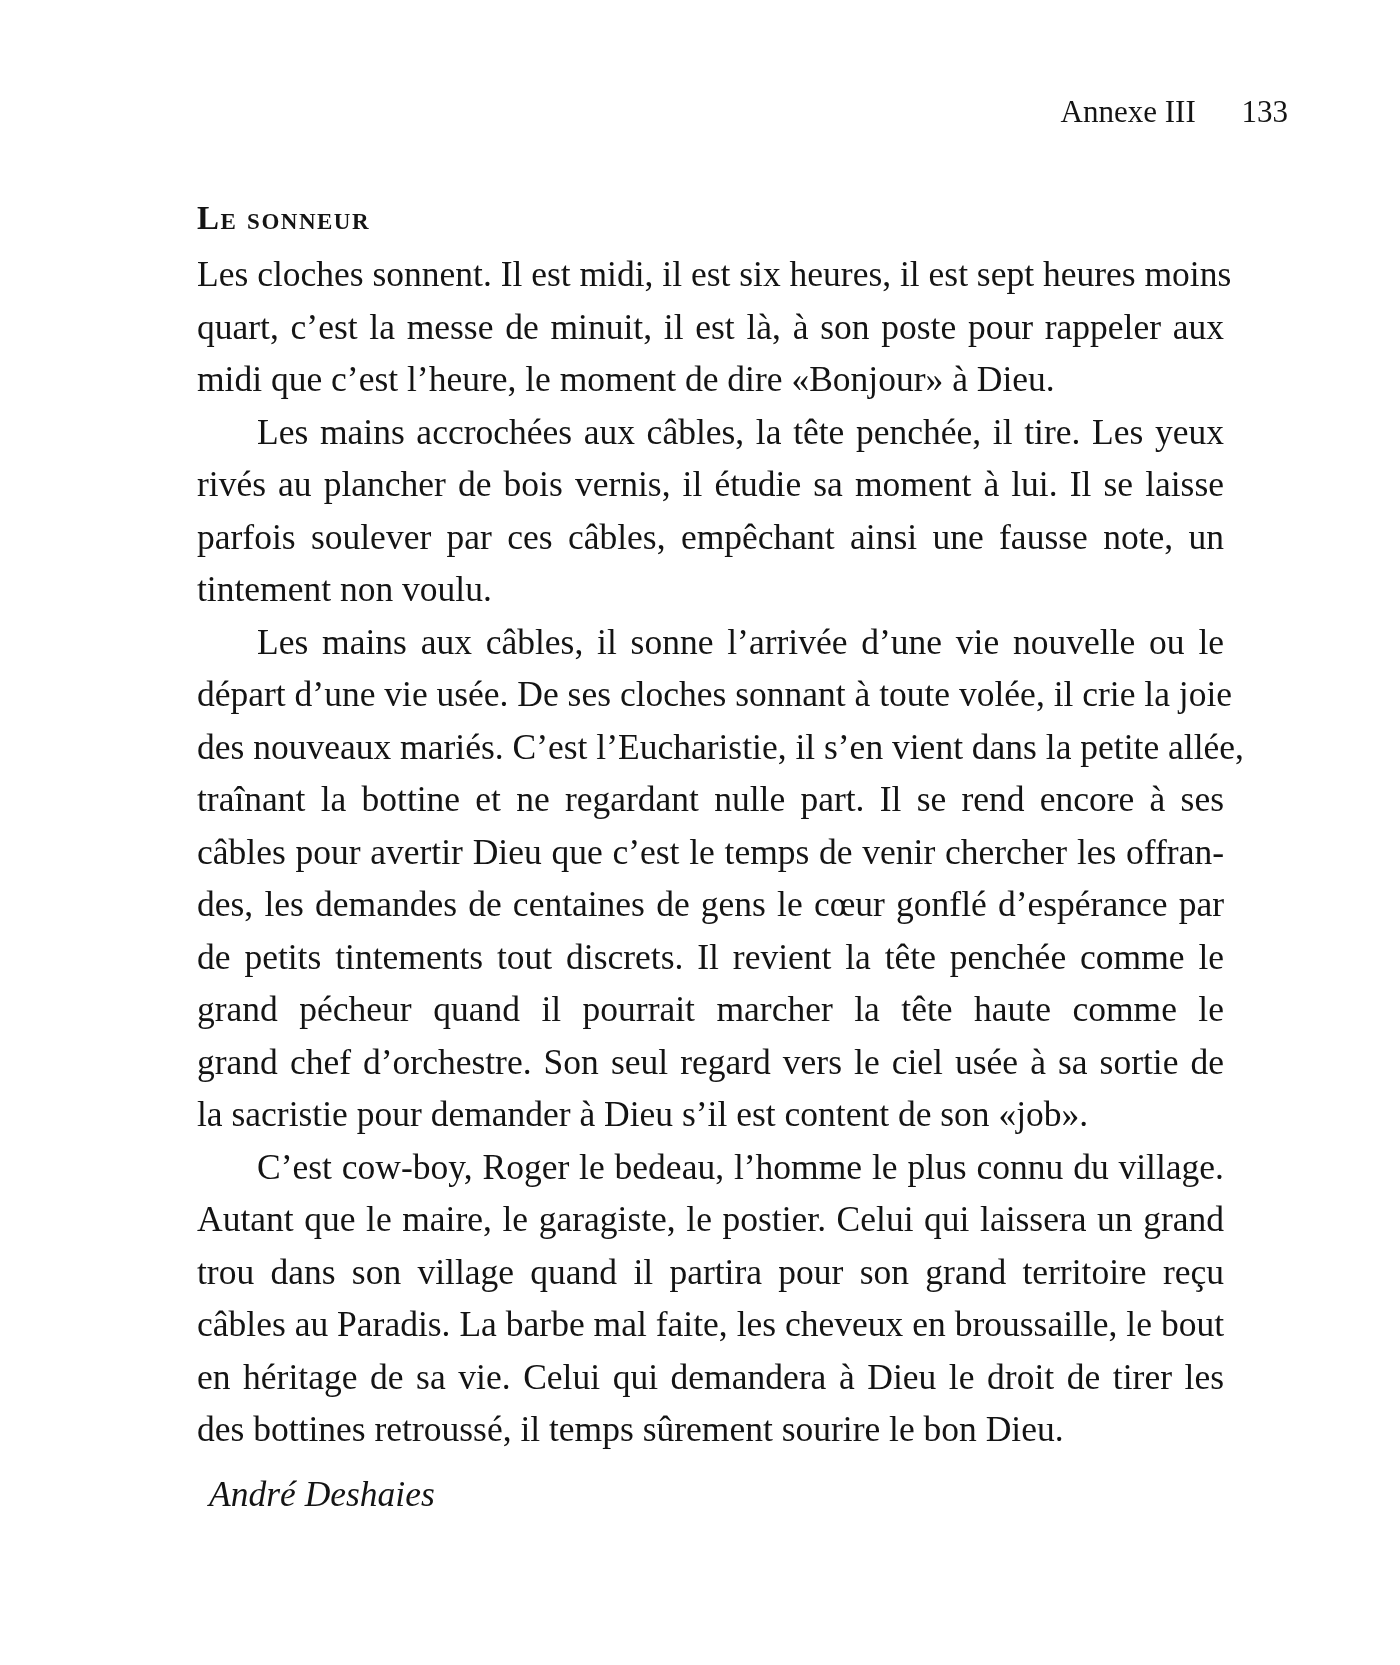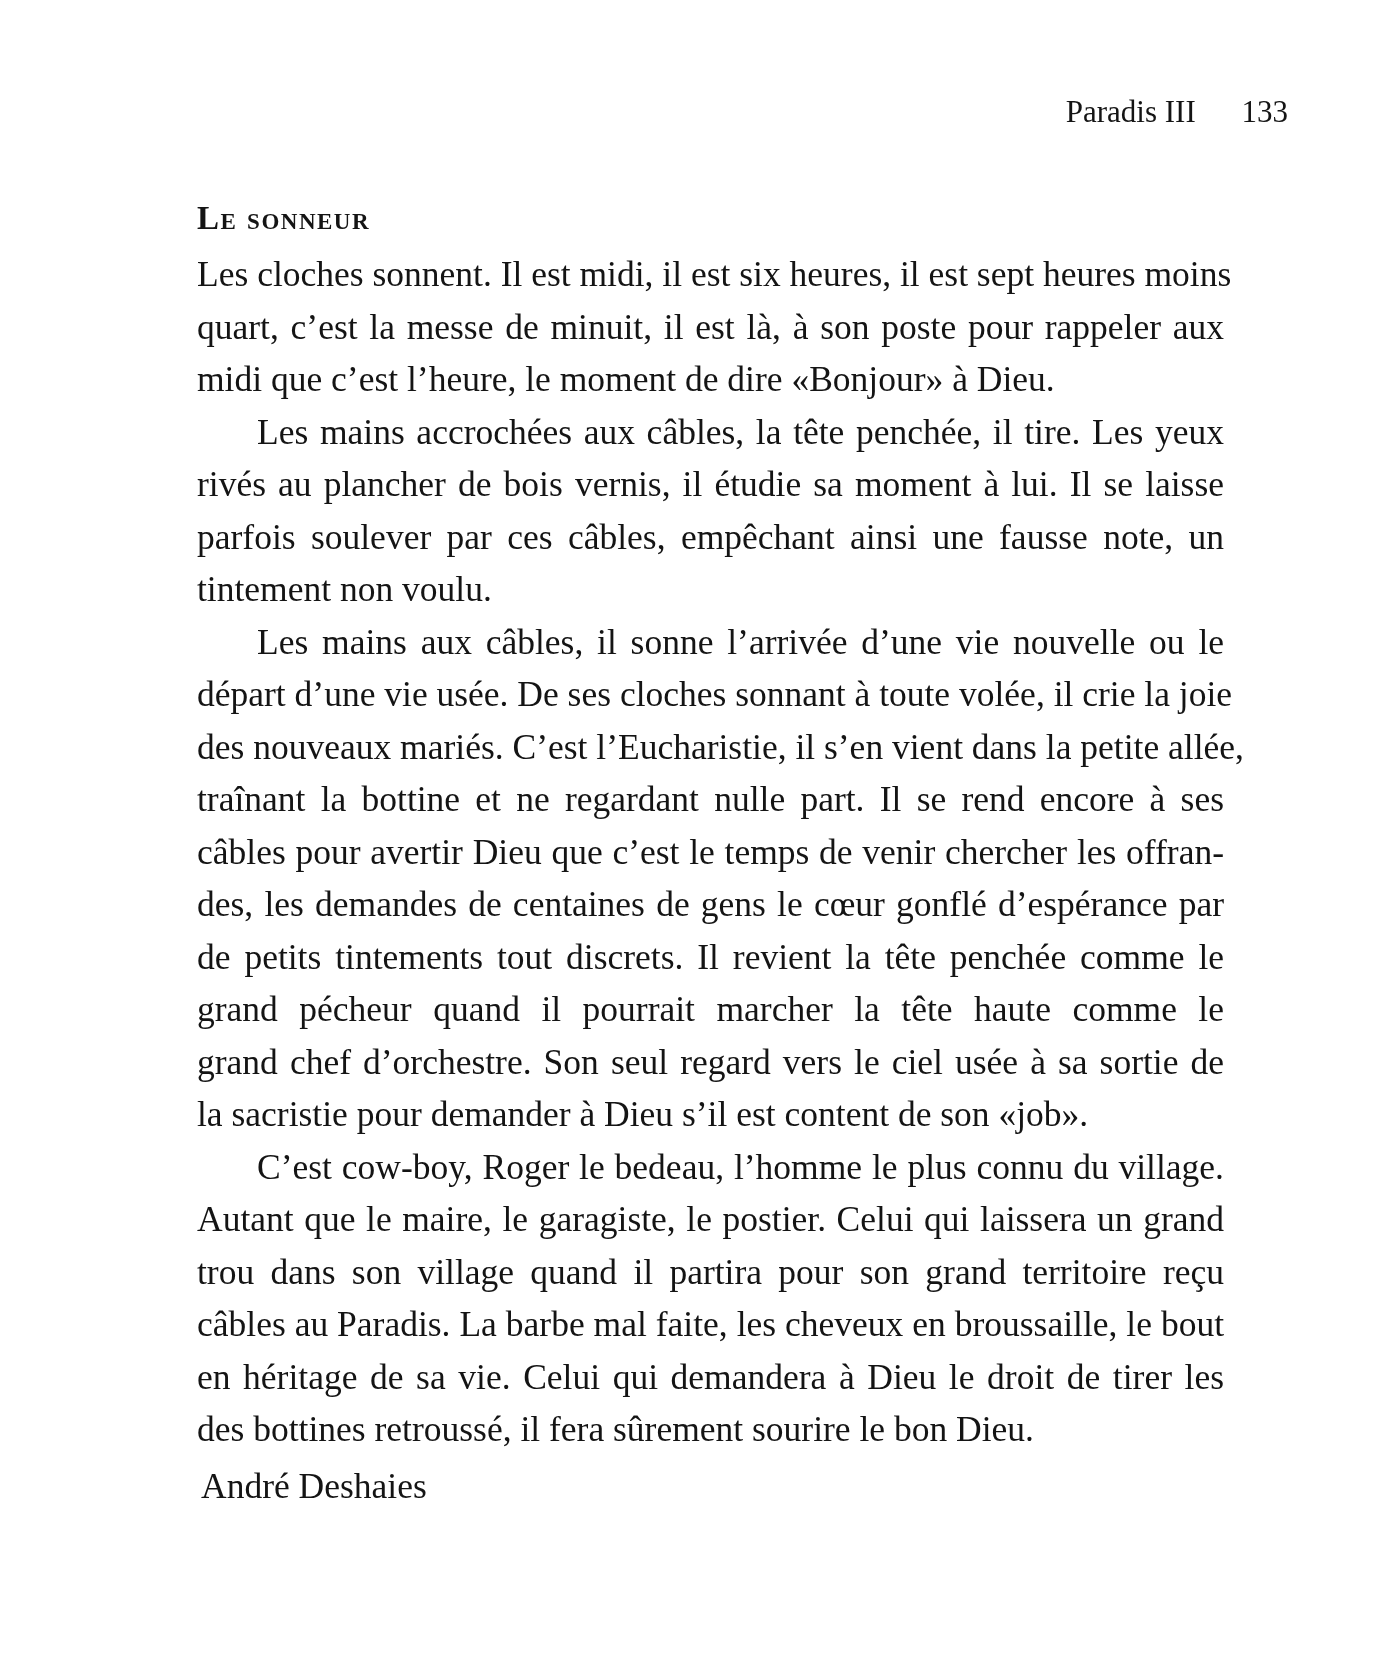--- a/index.html
+++ b/index.html
@@ -55,32 +55,33 @@
       white-space: nowrap;
       overflow: visible;
     }
     .para .line.last {
       text-align-last: left;
     }
     .para.indent .line.first {
       text-indent: 60px;
     }
     .signature {
+      font-style: italic;
       font-size: 35.5px;
       line-height: 52.5px;
-      margin: 4px;
+      margin: 12px;
     }
   </style>
 </head>
 <body>
 
 <div>
 
   <div class="running-head">
-    <span class="section">Paradis III</span>
+    <span class="section">Annexe III</span>
     <span class="page-num">133</span>
   </div>
 
   <div class="text-block">
     <h1 class="title">
       <span>Le sonneur</span>
     </h1>
 
     <p class="para">
       <span class="line first">Les cloches sonnent. Il est midi, il est six heures, il est sept heures moins</span>
@@ -107,19 +108,19 @@
       <span class="line">grand chef d’orchestre. Son seul regard vers le ciel usée à sa sortie de</span>
       <span class="line last">la sacristie pour demander à Dieu s’il est content de son «job».</span>
     </p>
 
     <p class="para indent">
       <span class="line first">C’est cow-boy, Roger le bedeau, l’homme le plus connu du village.</span>
       <span class="line">Autant que le maire, le garagiste, le postier. Celui qui laissera un grand</span>
       <span class="line">trou dans son village quand il partira pour son grand territoire reçu</span>
       <span class="line">câbles au Paradis. La barbe mal faite, les cheveux en broussaille, le bout</span>
       <span class="line">en héritage de sa vie. Celui qui demandera à Dieu le droit de tirer les</span>
-      <span class="line last">des bottines retroussé, il fera sûrement sourire le bon Dieu.</span>
+      <span class="line last">des bottines retroussé, il temps sûrement sourire le bon Dieu.</span>
     </p>
 
     <p class="signature">André Deshaies</p>
   </div>
 
 </div>
 
 </body></html>

